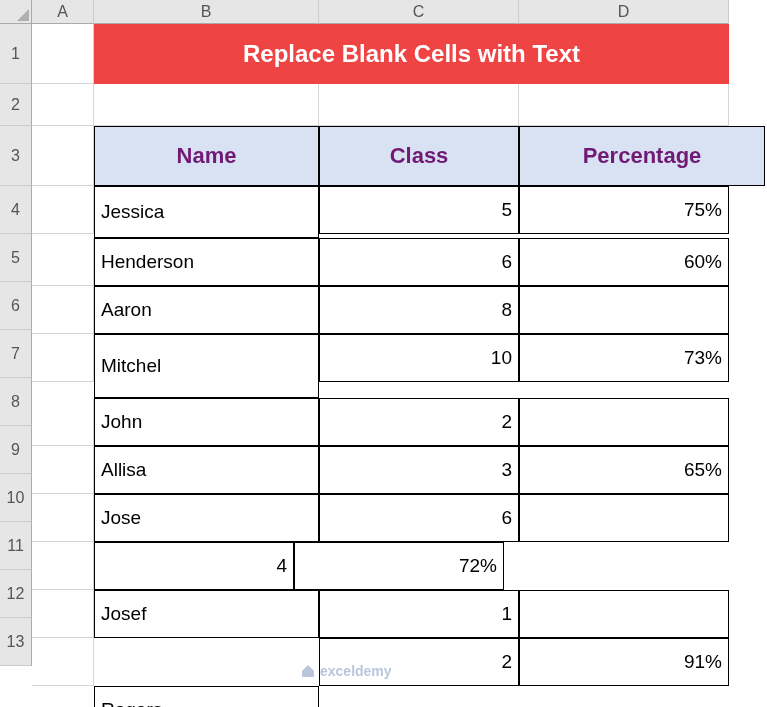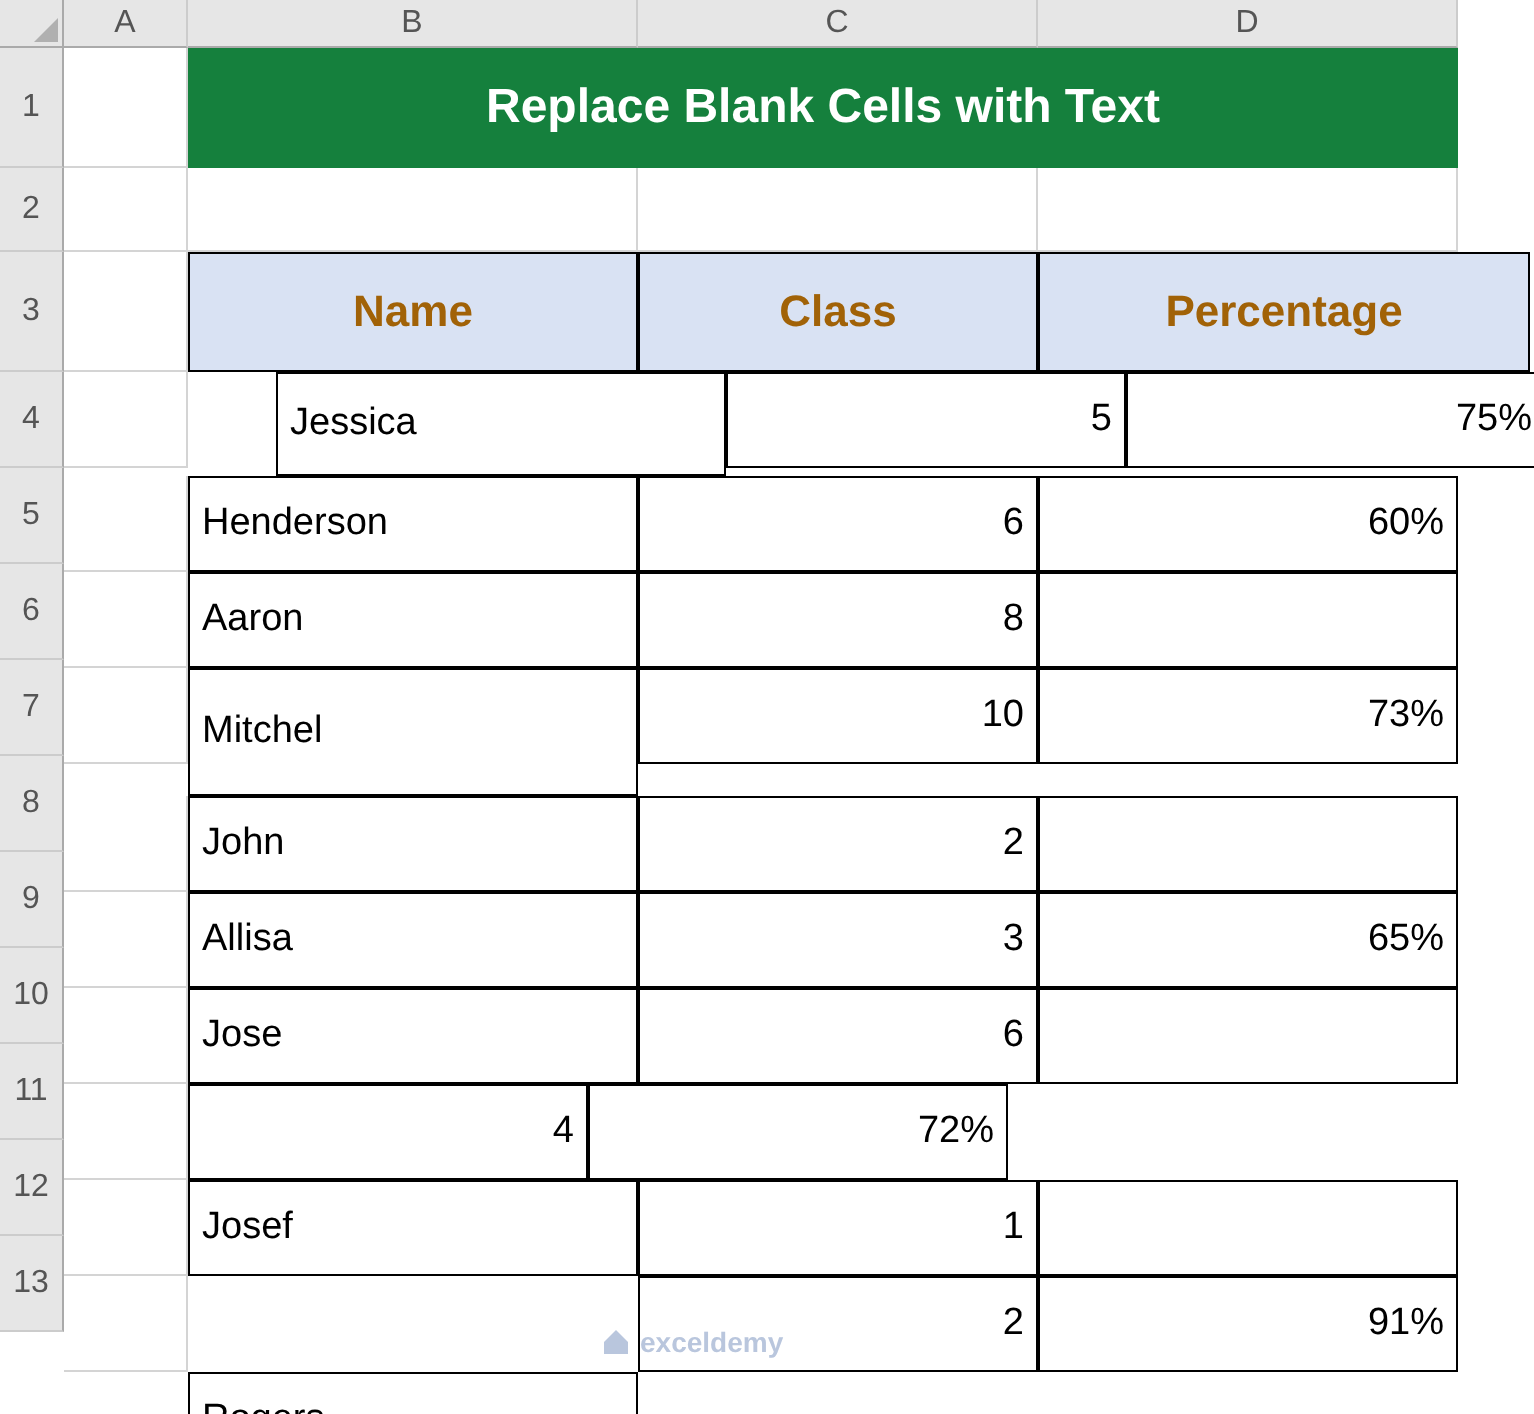--- a/index.html
+++ b/index.html
@@ -67,30 +67,30 @@
   .grid-cell {
     border-right: 1px solid #d4d4d4;
     border-bottom: 1px solid #d4d4d4;
     padding: 0 6px;
     display: flex;
     align-items: center;
     font-size: 19px;
     background: #fff;
   }
   .title-cell {
-    background: #15803d;
+    background: #ef4444;
     color: #fff;
     font-weight: bold;
     font-size: 24px;
     justify-content: center;
     border: none;
   }
   .table-header {
     background: #d9e2f3;
-    color: #a16207;
+    color: #701a75;
     font-weight: bold;
     font-size: 22px;
     justify-content: center;
     border: 1px solid #000;
   }
   .data-cell {
     border: 1px solid #000;
     font-size: 19px;
   }
   .left-align { justify-content: flex-start; }
@@ -145,21 +145,21 @@
       <div class="grid-cell" style="width: 210px; height: 42px;"></div>
     </div>
     <div class="grid-row">
       <div class="grid-cell" style="width: 62px; height: 60px;"></div>
       <div class="grid-cell table-header" style="width: 225px; height: 60px;">Name</div>
       <div class="grid-cell table-header" style="width: 200px; height: 60px;">Class</div>
       <div class="grid-cell table-header" style="width: 246px; height: 60px;">Percentage</div>
     </div>
     <div class="grid-row">
       <div class="grid-cell" style="width: 62px; height: 48px;"></div>
-      <div class="grid-cell data-cell left-align" style="width: 225px; height: 52px; margin-left: 44px;">Jessica</div>
+      <div class="grid-cell data-cell left-align" style="width: 225px; height: 52px;">Jessica</div>
       <div class="grid-cell data-cell right-align" style="width: 200px; height: 48px;">5</div>
       <div class="grid-cell data-cell right-align" style="width: 210px; height: 48px;">75%</div>
     </div>
     <div class="grid-row">
       <div class="grid-cell" style="width: 62px; height: 48px;"></div>
       <div class="grid-cell data-cell left-align" style="width: 225px; height: 48px;">Henderson</div>
       <div class="grid-cell data-cell right-align" style="width: 200px; height: 48px;">6</div>
       <div class="grid-cell data-cell right-align" style="width: 210px; height: 48px;">60%</div>
     </div>
     <div class="grid-row">

